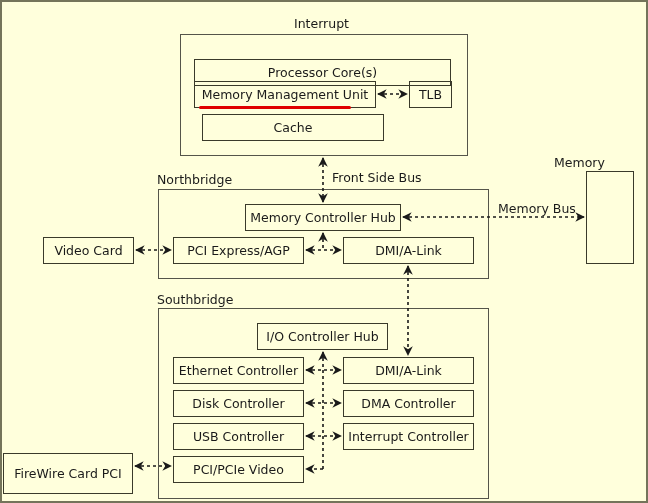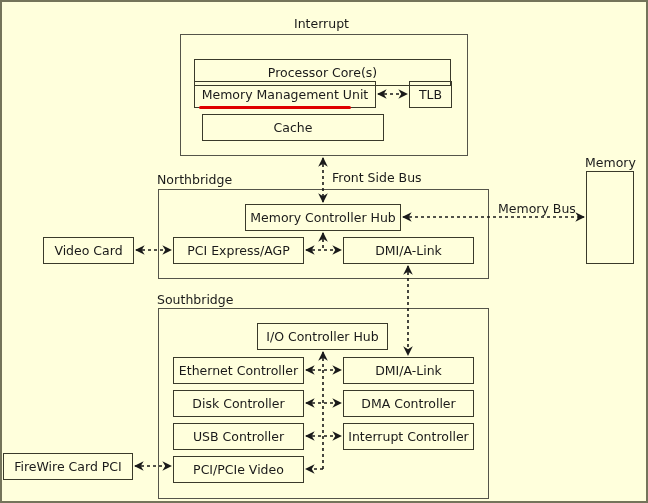--- a/index.html
+++ b/index.html
@@ -51,21 +51,21 @@
 <div class="label" style="left:294px; top:16px;">Interrupt</div>
 <div class="group" style="left:180px; top:34px; width:288px; height:122px;"></div>
 <div class="box" style="left:194px; top:47px; width:257px; height:27px;margin-top:12px;">Processor Core(s)</div>
 <div class="box" style="left:194px; top:81px; width:182px; height:27px;">Memory Management Unit</div>
 <div class="underline" style="left:199px; top:106px; width:152px;"></div>
 <div class="box" style="left:409px; top:81px; width:43px; height:27px;">TLB</div>
 <div class="box" style="left:194px; top:114px; width:182px; height:27px;margin-left:8px;">Cache</div>
 
 <div class="label" style="left:332px; top:170px;">Front Side Bus</div>
 
-<div class="label" style="left:585px; top:155px;">Memory</div>
+<div class="label" style="left:554px; top:155px;">Memory</div>
 <div class="group" style="left:586px; top:171px; width:48px; height:93px; border-color:#3a3a2a;"></div>
 <div class="label" style="left:498px; top:201px;">Memory Bus</div>
 
 <div class="label" style="left:157px; top:172px;">Northbridge</div>
 <div class="group" style="left:158px; top:189px; width:331px; height:90px;"></div>
 <div class="box" style="left:245px; top:204px; width:156px; height:27px;">Memory Controller Hub</div>
 <div class="box" style="left:173px; top:237px; width:131px; height:27px;">PCI Express/AGP</div>
 <div class="box" style="left:343px; top:237px; width:131px; height:27px;">DMI/A-Link</div>
 
 <div class="box" style="left:43px; top:237px; width:91px; height:27px;">Video Card</div>
@@ -74,21 +74,21 @@
 <div class="group" style="left:158px; top:308px; width:331px; height:191px;"></div>
 <div class="box" style="left:257px; top:323px; width:131px; height:27px;">I/O Controller Hub</div>
 <div class="box" style="left:173px; top:357px; width:131px; height:27px;">Ethernet Controller</div>
 <div class="box" style="left:343px; top:357px; width:131px; height:27px;">DMI/A-Link</div>
 <div class="box" style="left:173px; top:390px; width:131px; height:27px;">Disk Controller</div>
 <div class="box" style="left:343px; top:390px; width:131px; height:27px;">DMA Controller</div>
 <div class="box" style="left:173px; top:423px; width:131px; height:27px;">USB Controller</div>
 <div class="box" style="left:343px; top:423px; width:131px; height:27px;">Interrupt Controller</div>
 <div class="box" style="left:173px; top:456px; width:131px; height:27px;">PCI/PCIe Video</div>
 
-<div class="box" style="left:3px; top:453px; width:130px; height:27px;">FireWire Card PCI</div>
+<div class="box" style="left:3px; top:453px; width:130px; height:41px;">FireWire Card PCI</div>
 
 <svg width="648" height="503">
   <defs>
     <marker id="ah" viewBox="0 0 10 10" refX="9" refY="5" markerWidth="6" markerHeight="6" orient="auto-start-reverse">
       <path d="M0,0 L10,5 L0,10 L3,5 z" fill="#1a1a1a"></path>
     </marker>
   </defs>
   <g stroke="#1a1a1a" stroke-width="1.6" stroke-dasharray="3,3" fill="none">
 
     <line x1="378" y1="94" x2="407" y2="94" marker-start="url(#ah)" marker-end="url(#ah)"></line>

